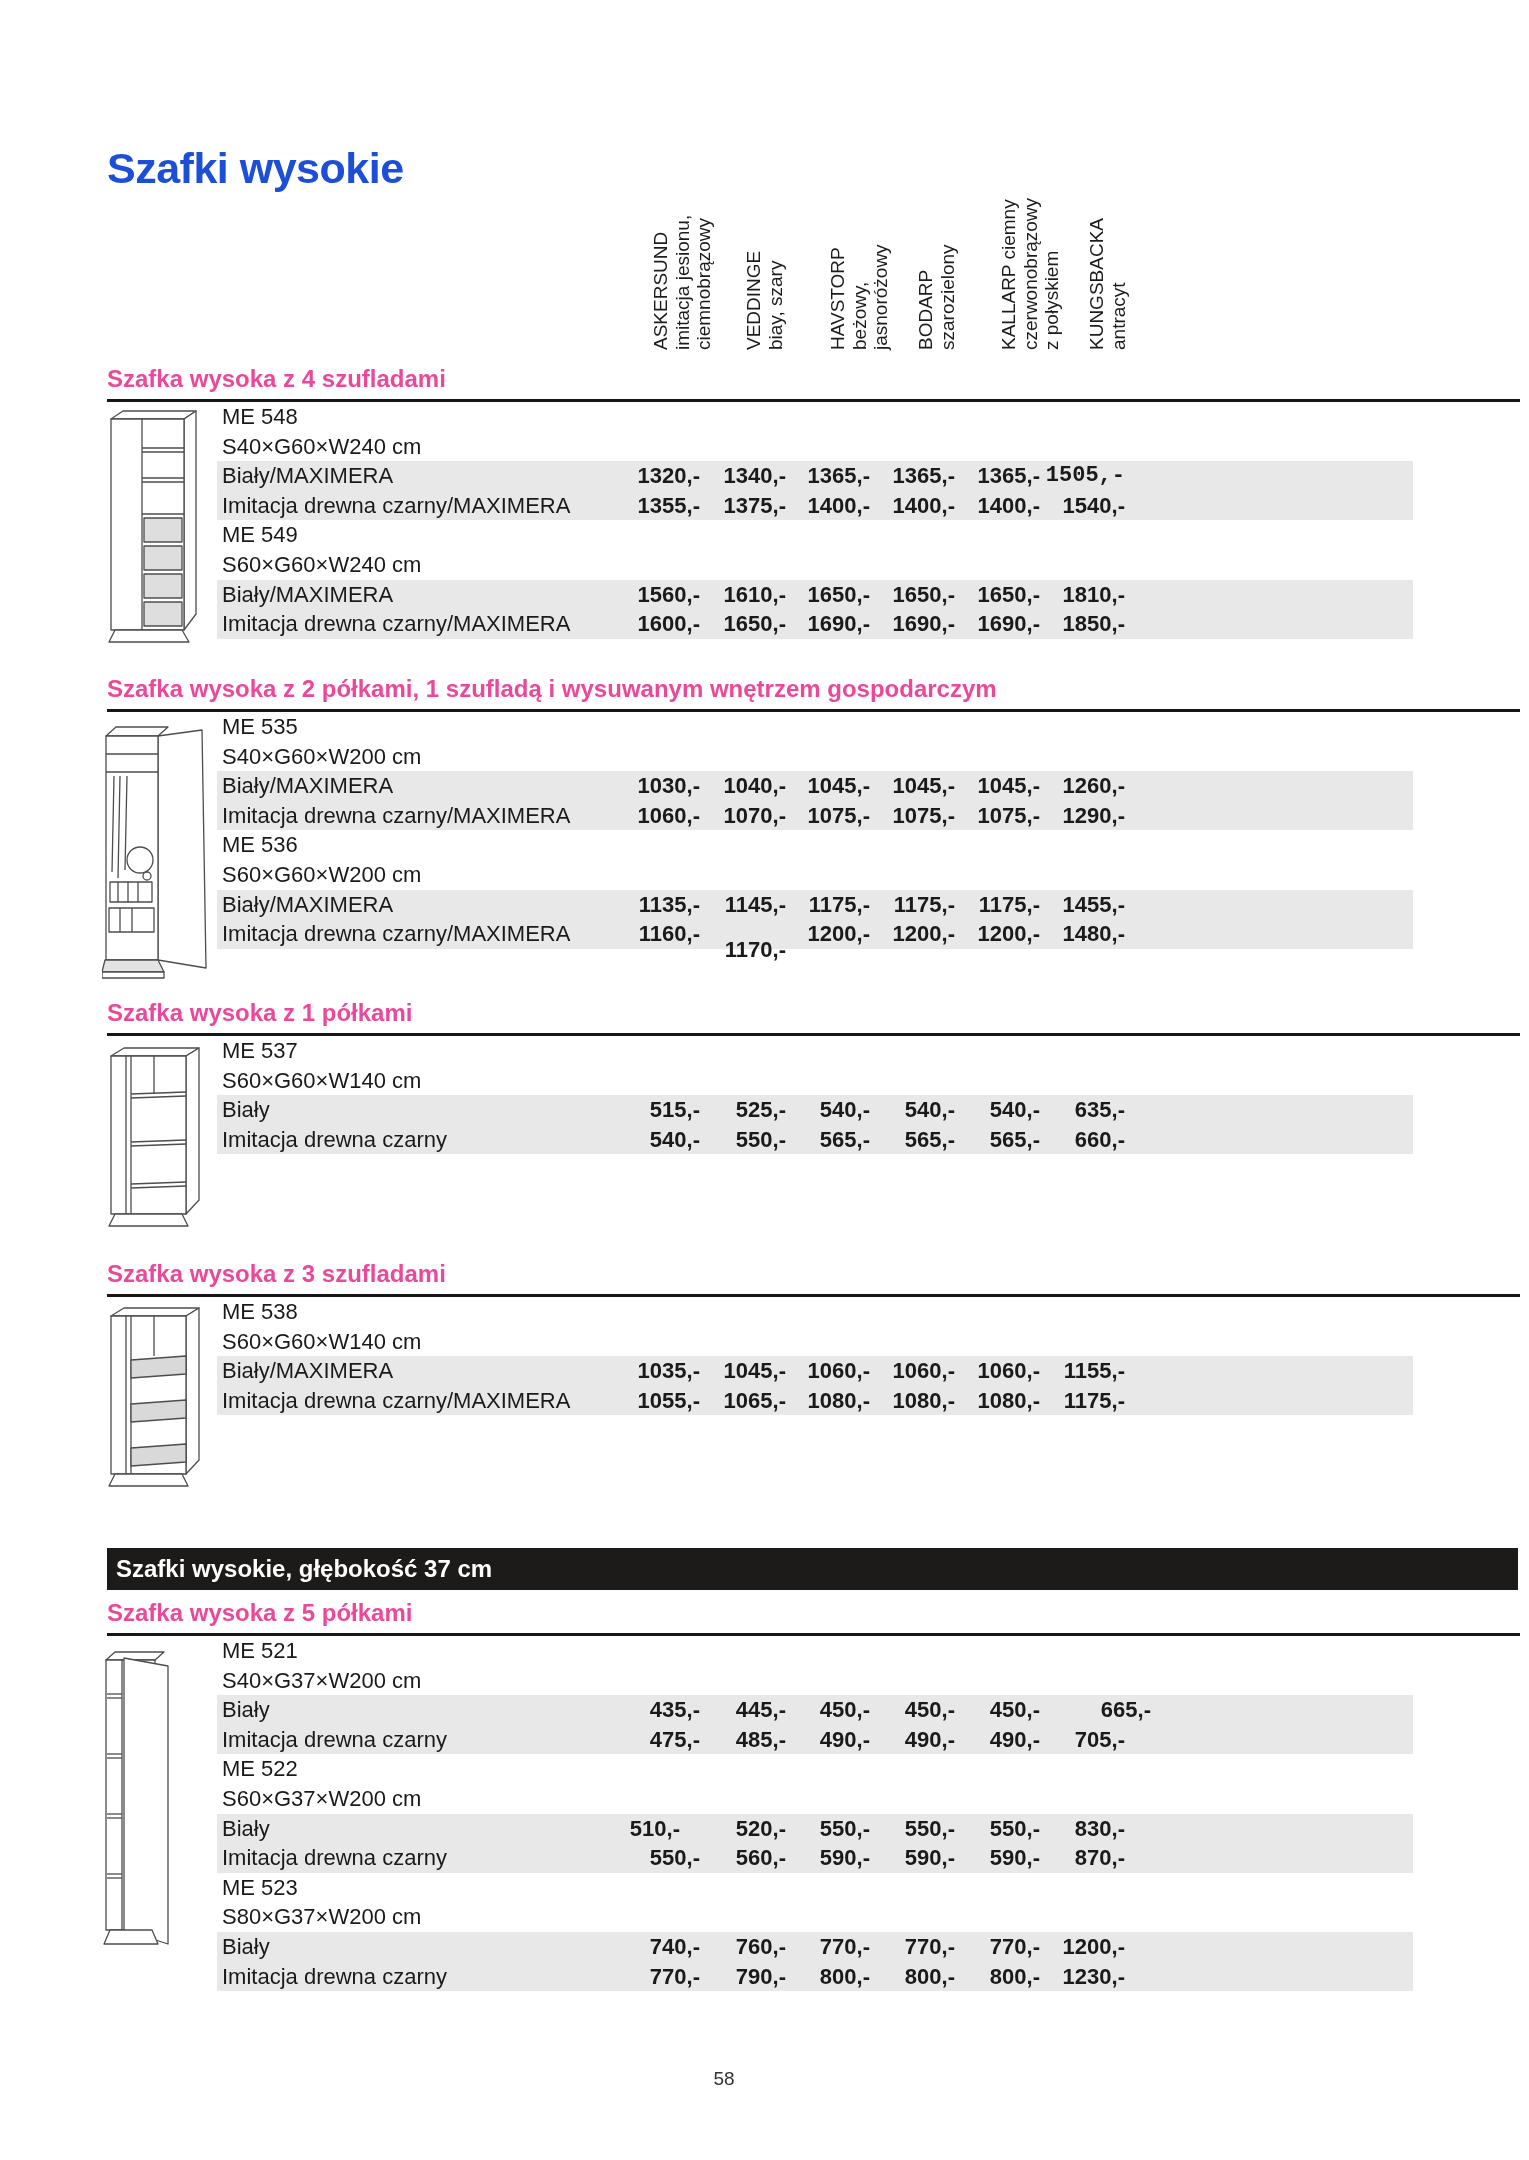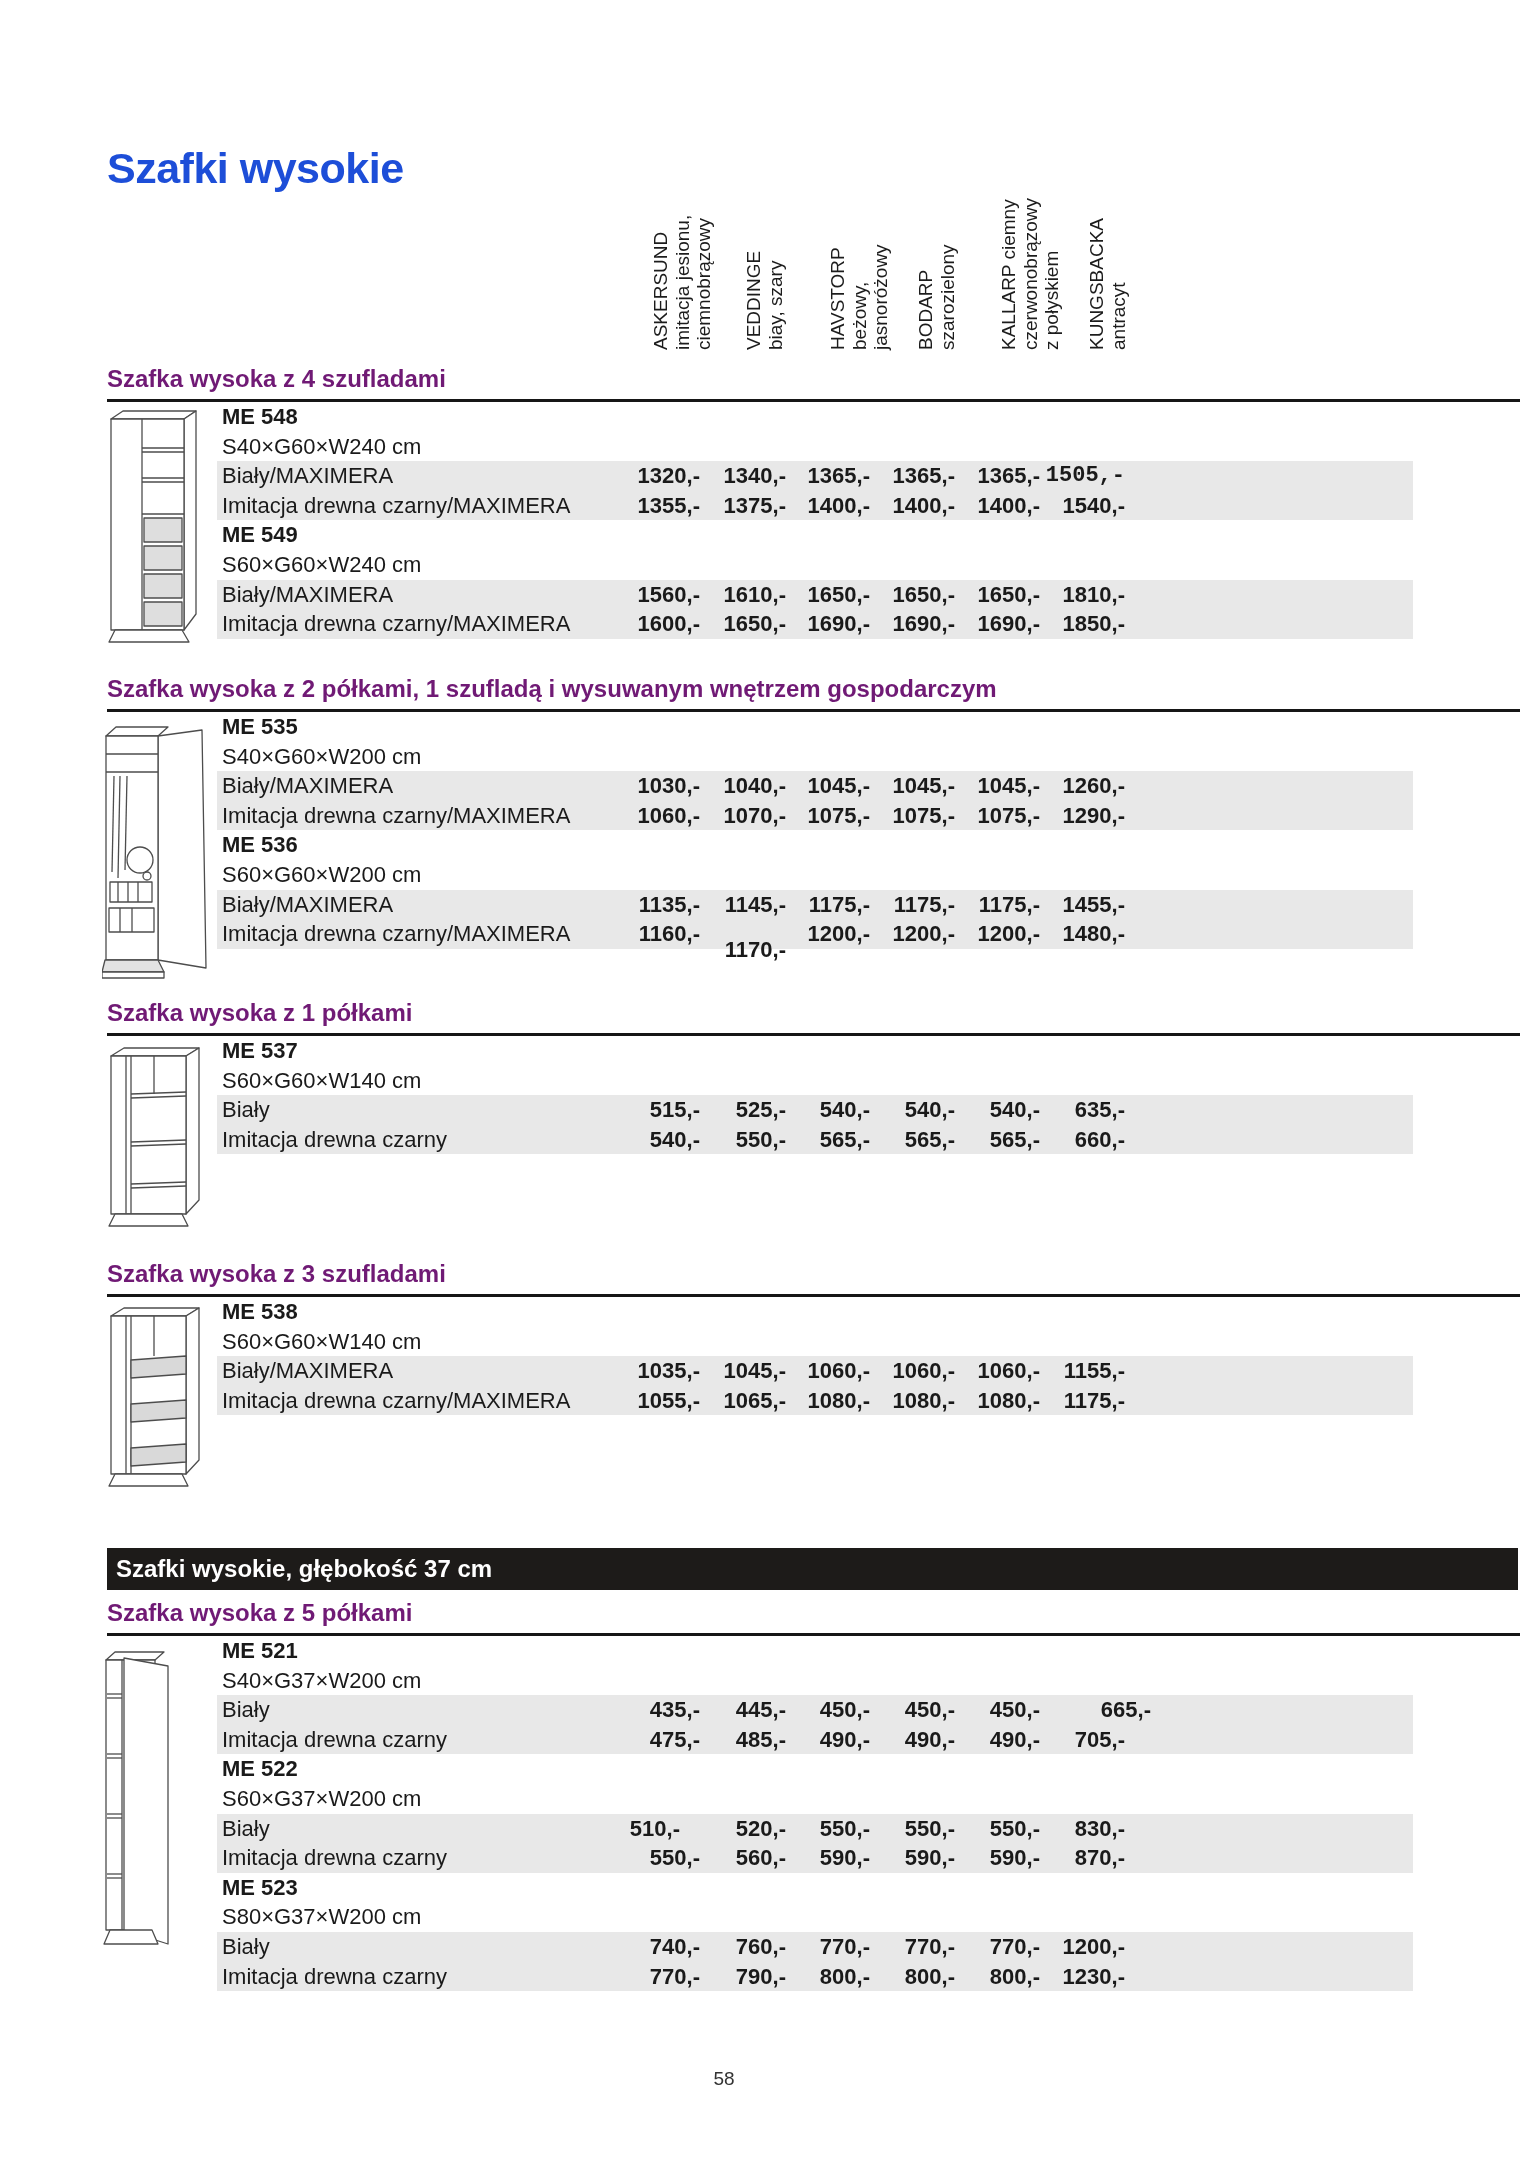--- a/index.html
+++ b/index.html
@@ -5,25 +5,25 @@
   html,body{margin:0;padding:0;background:#ffffff;}
   .page{position:relative;width:1529px;height:2160px;background:#fff;
         font-family:"Liberation Sans",sans-serif;color:#1a1a1a;overflow:hidden;}
   .title{position:absolute;left:107px;top:114px;font-size:43px;font-weight:700;
          letter-spacing:-0.5px;color:#1d4ed8;line-height:50px;}
   .colh{position:absolute;transform-origin:0 0;transform:rotate(-90deg);
         font-size:19px;line-height:21.5px;white-space:nowrap;color:#1c1c1c;}
   .colh div{white-space:nowrap;}
   .sec{position:absolute;left:107px;width:1413px;}
   .sec-h{margin:0;font-size:24px;font-weight:700;line-height:33px;padding-bottom:4px;
-         border-bottom:3px solid #161616;white-space:nowrap;color:#701a75;}
+         border-bottom:3px solid #161616;white-space:nowrap;color:#ec4899;}
   .rows{position:relative;}
   .prow{position:relative;height:29.6px;font-size:22px;line-height:29.6px;}
   .prow .lab{position:absolute;left:115px;z-index:1;white-space:nowrap;}
-  .prow.code .lab{font-weight:700;}
+  .prow.code .lab{font-weight:400;}
   .prow.shaded::before{content:"";position:absolute;left:110px;width:1196px;top:0;bottom:0;
         background:#e8e8e8;}
   .price{position:absolute;width:150px;text-align:right;font-weight:700;z-index:1;}
   .banner{position:absolute;left:107px;top:1548px;width:1411px;height:42px;background:#1d1b19;
         color:#fff;font-size:24px;font-weight:700;line-height:42px;padding-left:9px;
         box-sizing:border-box;}
   .pageno{position:absolute;left:694px;top:2068px;width:60px;text-align:center;
         font-size:19px;color:#333;}
   .illo{position:absolute;}
   .illo svg{display:block;}

